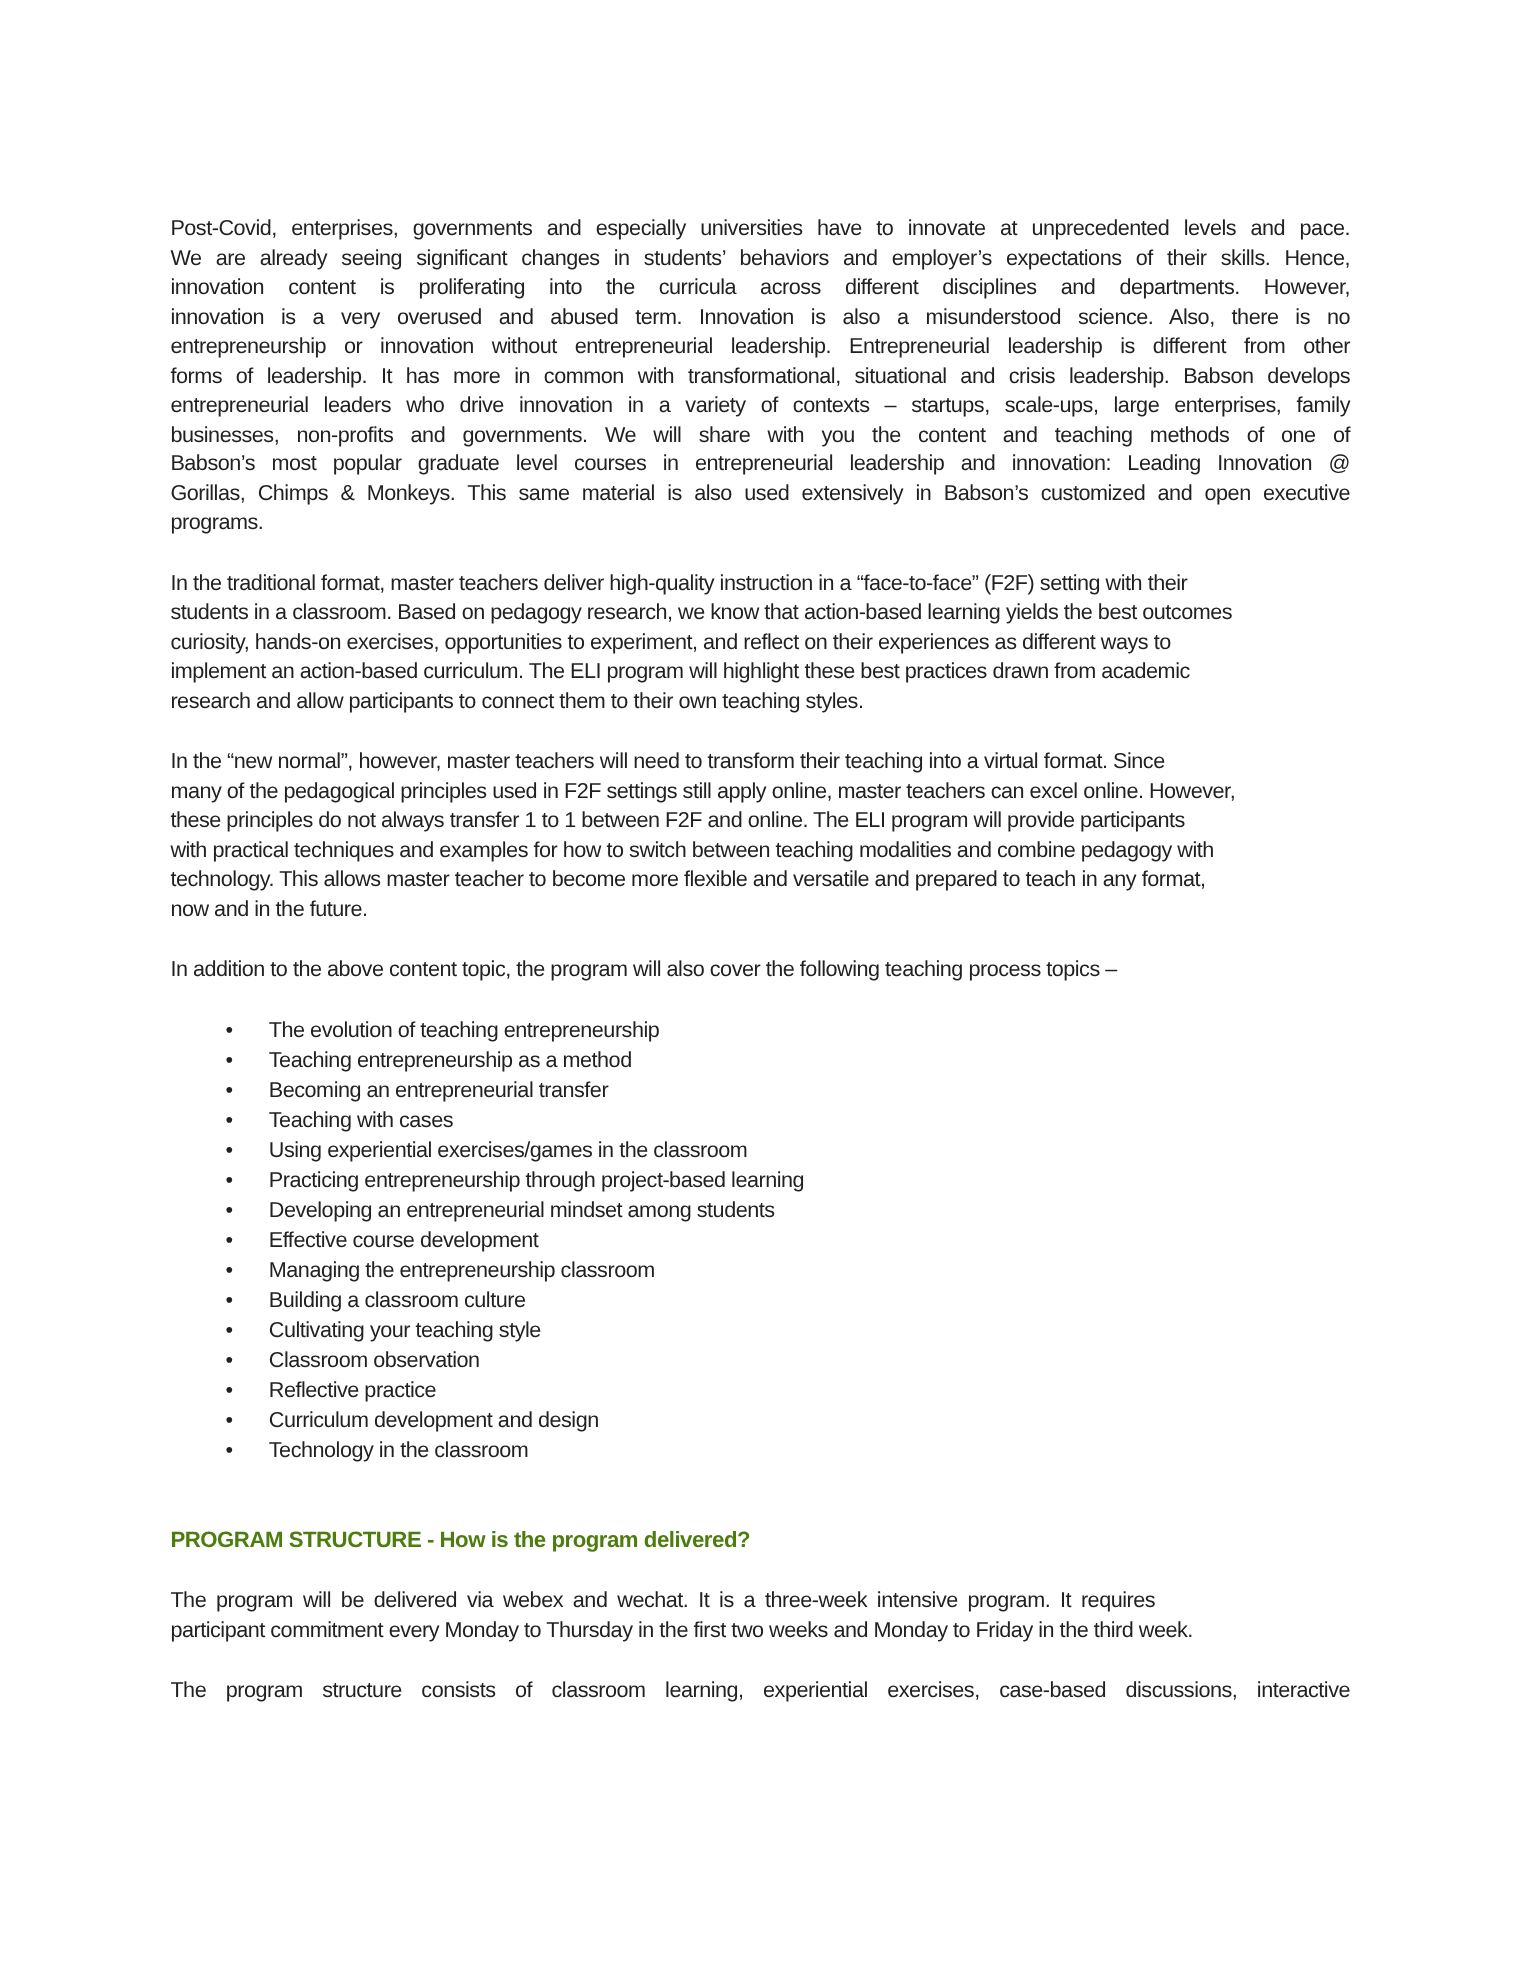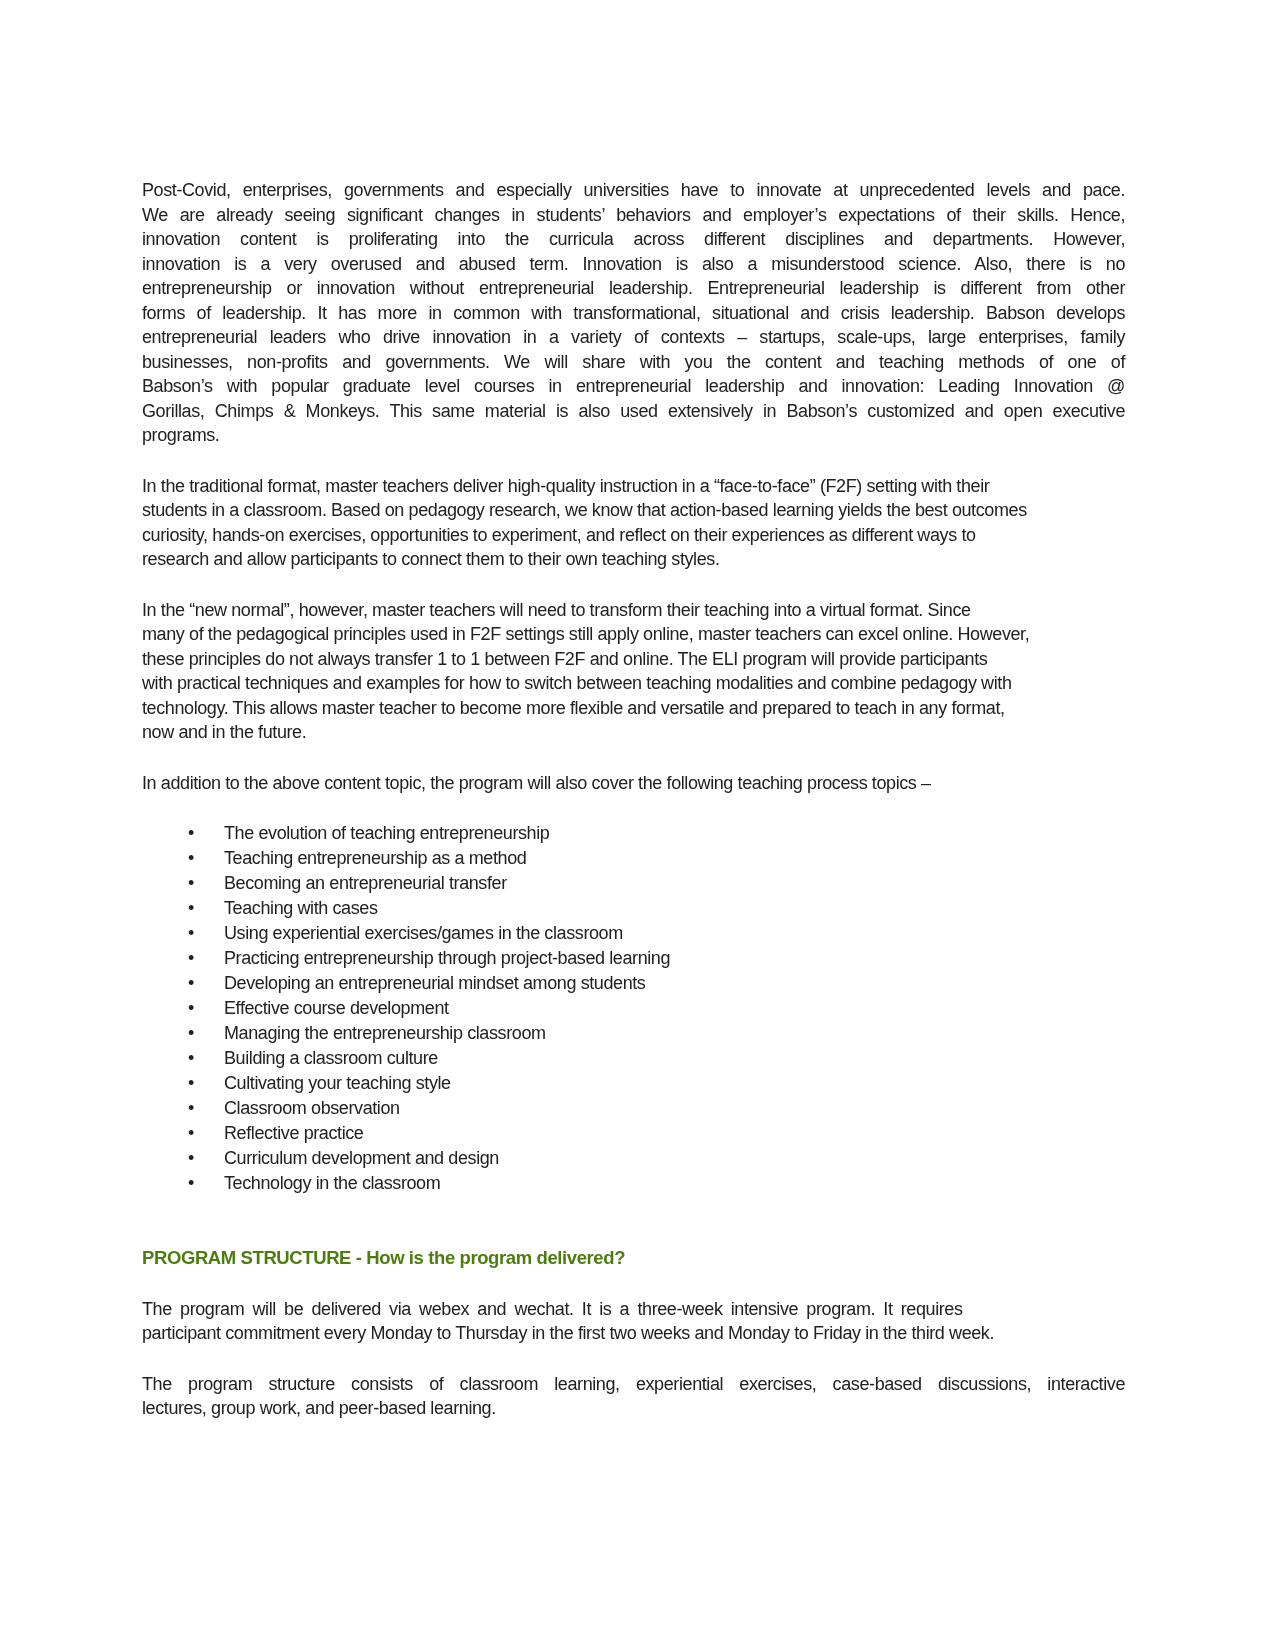--- a/index.html
+++ b/index.html
@@ -38,28 +38,29 @@
   <div id="doc">
       <p class="para">
         <span class="line just">Post-Covid, enterprises, governments and especially universities have to innovate at unprecedented levels and pace.</span>
         <span class="line just">We are already seeing significant changes in students’ behaviors and employer’s expectations of their skills. Hence,</span>
         <span class="line just">innovation content is proliferating into the curricula across different disciplines and departments. However,</span>
         <span class="line just">innovation is a very overused and abused term. Innovation is also a misunderstood science. Also, there is no</span>
         <span class="line just">entrepreneurship or innovation without entrepreneurial leadership. Entrepreneurial leadership is different from other</span>
         <span class="line just">forms of leadership. It has more in common with transformational, situational and crisis leadership. Babson develops</span>
         <span class="line just">entrepreneurial leaders who drive innovation in a variety of contexts – startups, scale-ups, large enterprises, family</span>
         <span class="line just">businesses, non-profits and governments. We will share with you the content and teaching methods of one of</span>
-        <span class="line just">Babson’s with popular graduate level courses in entrepreneurial leadership and innovation: Leading Innovation @</span>
+        <span class="line just">Babson’s most popular graduate level courses in entrepreneurial leadership and innovation: Leading Innovation @</span>
         <span class="line just">Gorillas, Chimps &amp; Monkeys. This same material is also used extensively in Babson’s customized and open executive</span>
         <span class="line">programs.</span>
       </p>
       <p class="para">
         <span class="line">In the traditional format, master teachers deliver high-quality instruction in a “face-to-face” (F2F) setting with their</span>
         <span class="line">students in a classroom. Based on pedagogy research, we know that action-based learning yields the best outcomes</span>
         <span class="line">curiosity, hands-on exercises, opportunities to experiment, and reflect on their experiences as different ways to</span>
+        <span class="line">implement an action-based curriculum. The ELI program will highlight these best practices drawn from academic</span>
         <span class="line">research and allow participants to connect them to their own teaching styles.</span>
       </p>
       <p class="para">
         <span class="line">In the “new normal”, however, master teachers will need to transform their teaching into a virtual format. Since</span>
         <span class="line">many of the pedagogical principles used in F2F settings still apply online, master teachers can excel online. However,</span>
         <span class="line">these principles do not always transfer 1 to 1 between F2F and online. The ELI program will provide participants</span>
         <span class="line">with practical techniques and examples for how to switch between teaching modalities and combine pedagogy with</span>
         <span class="line">technology. This allows master teacher to become more flexible and versatile and prepared to teach in any format,</span>
         <span class="line">now and in the future.</span>
       </p>
@@ -128,16 +129,15 @@
           <span>Technology in the classroom</span>
         </li>
       </ul>
       <h2 class="heading" style="color: #4d7c0f;">PROGRAM STRUCTURE - How is the program delivered?</h2>
       <p class="para">
         <span class="line wide">The program will be delivered via webex and wechat. It is a three-week intensive program. It requires</span>
         <span class="line">participant commitment every Monday to Thursday in the first two weeks and Monday to Friday in the third week.</span>
       </p>
       <p class="para">
         <span class="line just">The program structure consists of classroom learning, experiential exercises, case-based discussions, interactive</span>
-        <span class="line">lectures, group work, and peer-based learning.</span>
       </p>
     </div>
 </div>
 
 </body></html>

